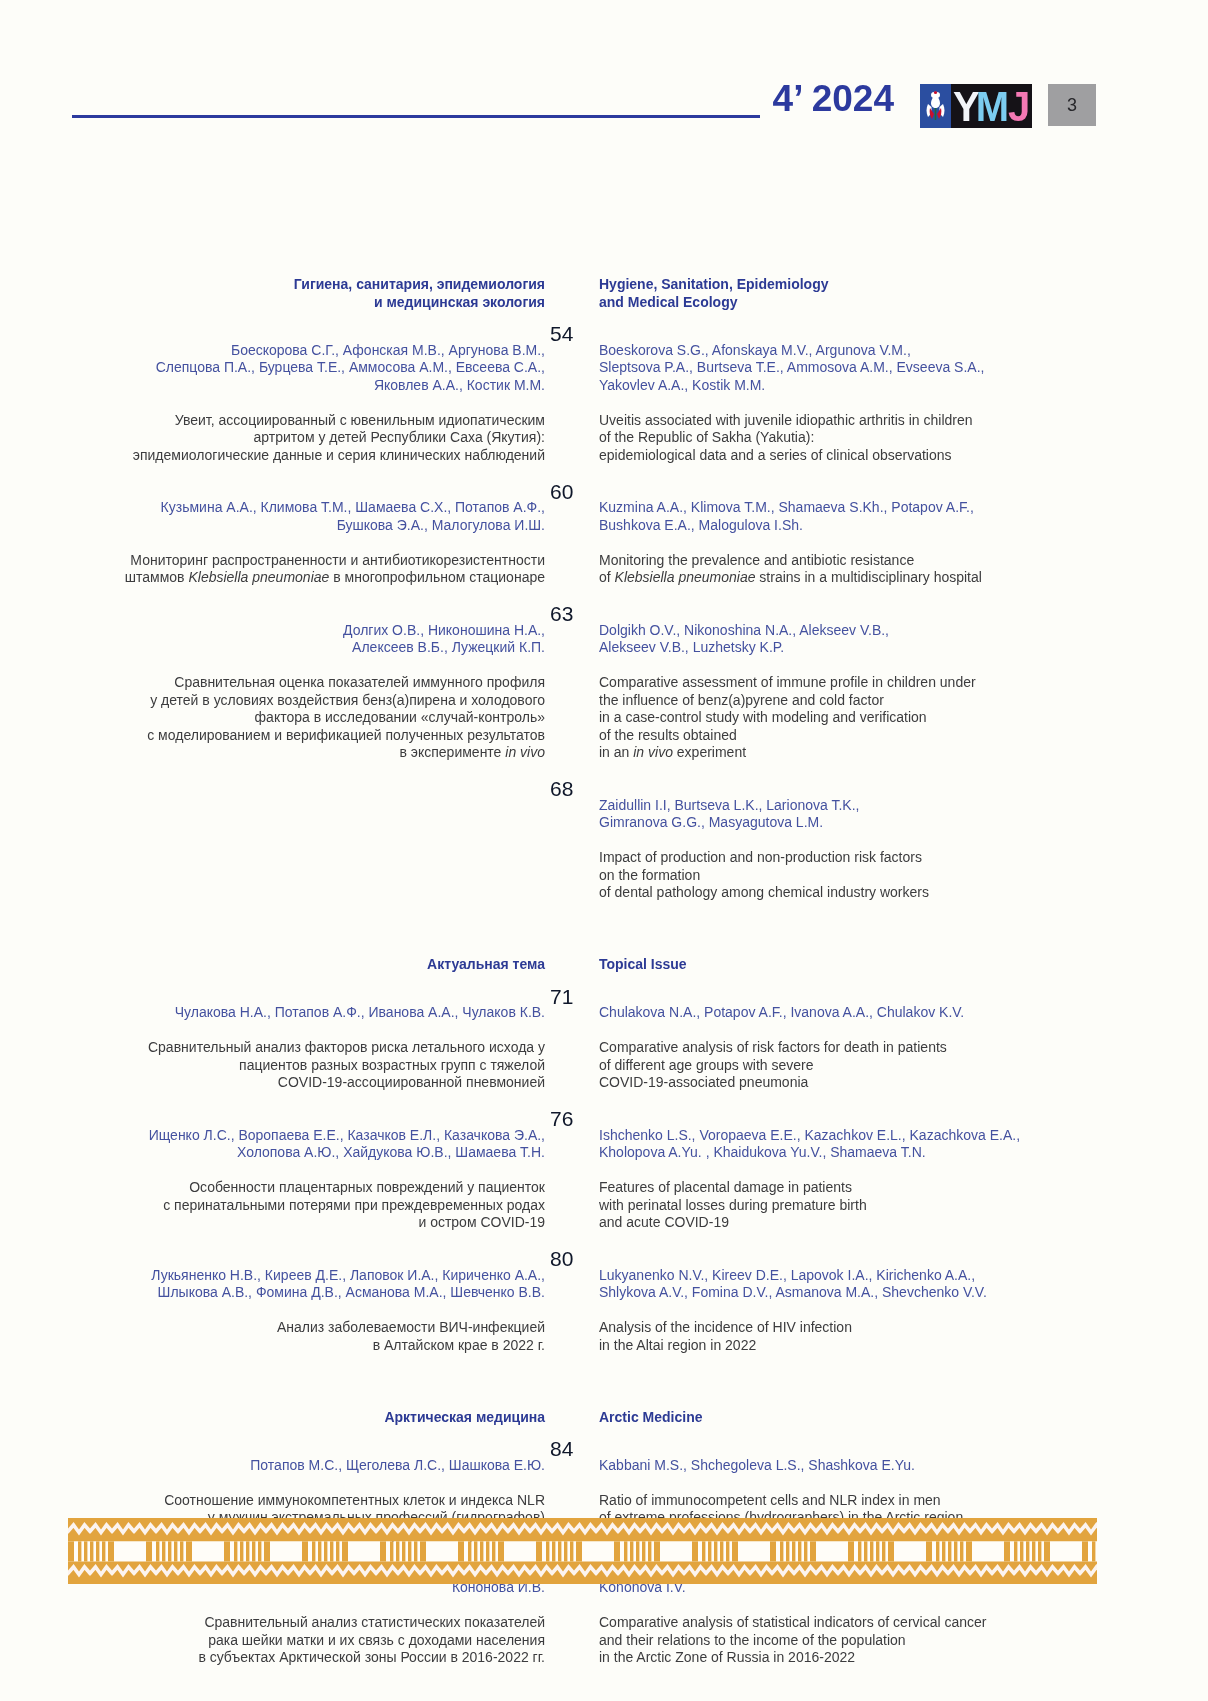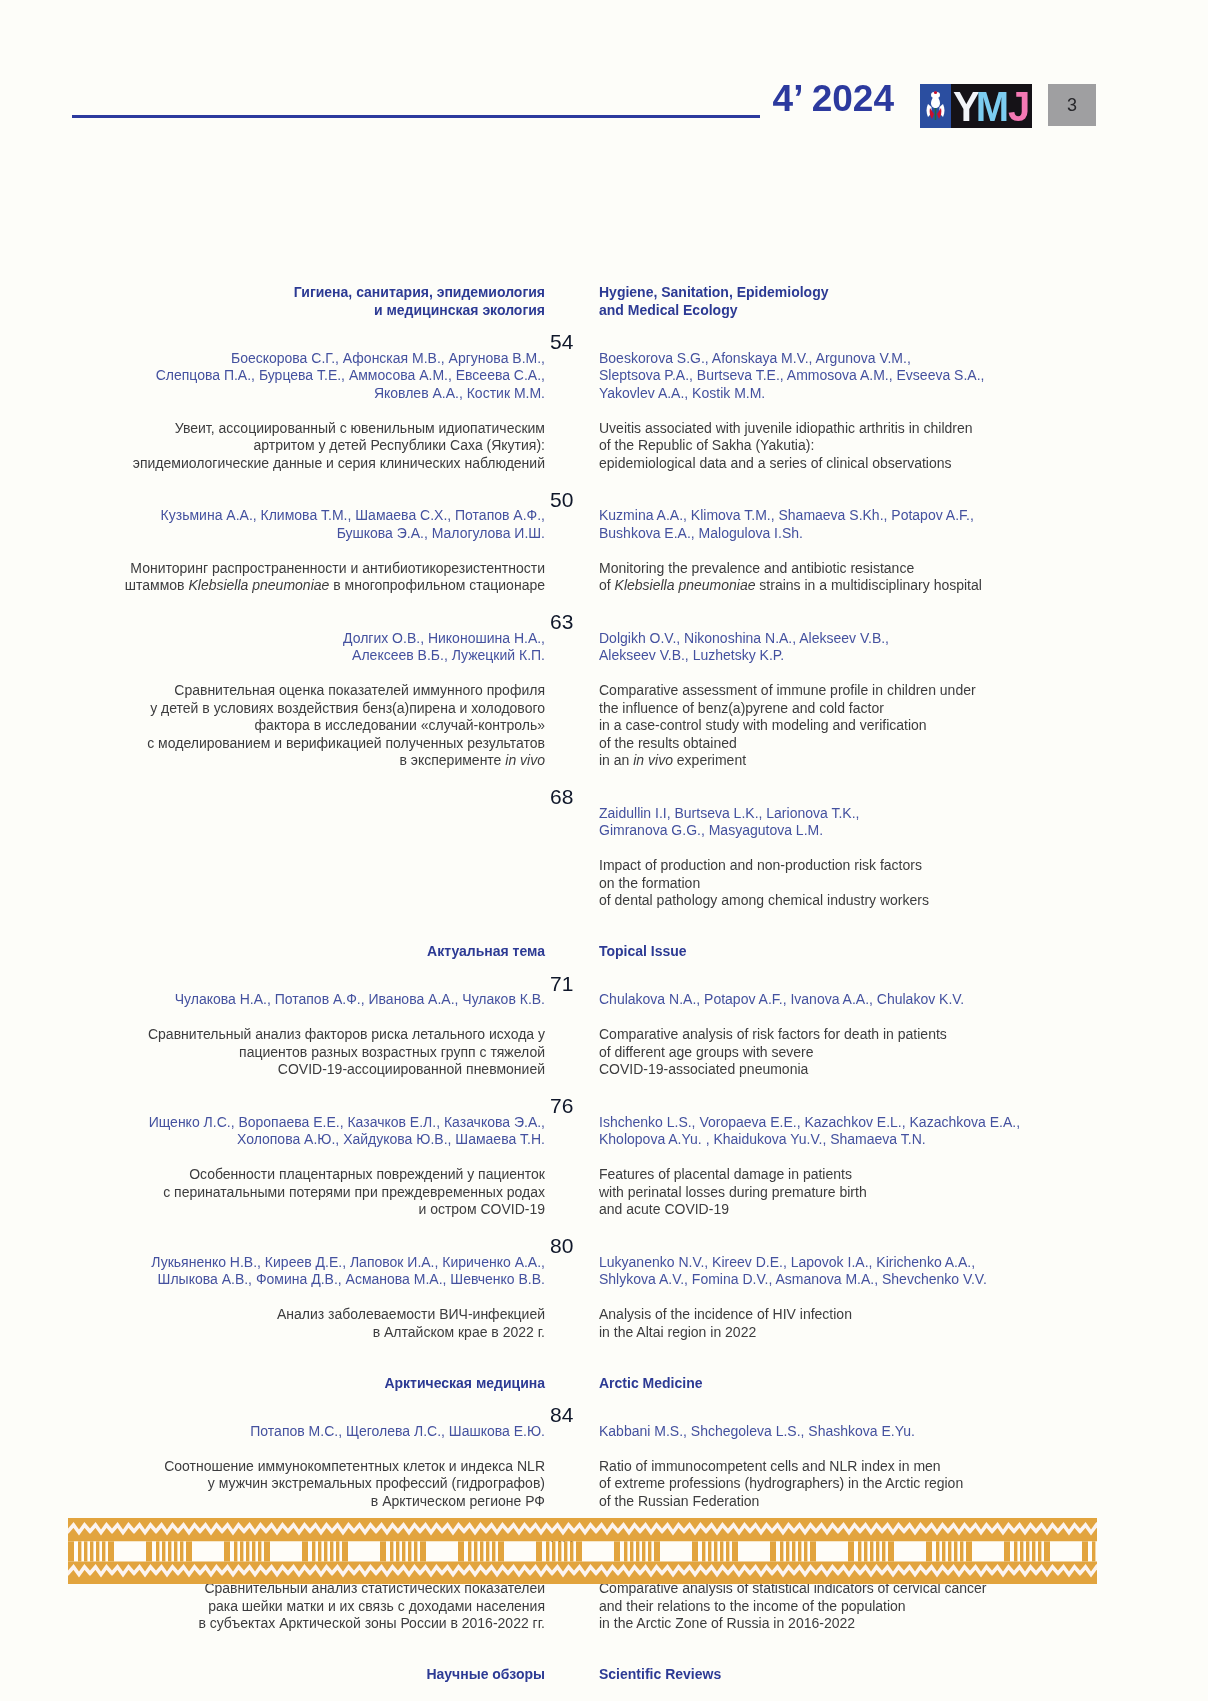--- a/index.html
+++ b/index.html
@@ -50,22 +50,22 @@
     position:absolute;left:63px;top:276px;width:1045px;
     font-size:14px;line-height:17.5px;
   }
   .row{display:grid;grid-template-columns:482px 52px 1fr;}
   .ru{text-align:right;white-space:pre-line;}
   .en{text-align:left;white-space:pre-line;padding-left:2px;}
   .pg{
     font-size:21px;line-height:19px;color:#0f172a;
     padding-left:5px;padding-top:0px;
   }
-  .heading{margin-top:16px;margin-bottom:13px;}
-  .heading:first-child{margin-top:8px;}
+  .heading{margin-top:37px;margin-bottom:13px;}
+  .heading:first-child{margin-top:0;}
   .h{font-weight:bold;color:#2c3a94;}
   .authors{color:#44519f;}
   .title{color:#3c3c3e;}
   .toc i{font-style:italic;}
   
   .ornament{
     position:absolute;left:68px;top:1518px;width:1029px;height:66px;
   }
 </style>
 </head>
@@ -127,21 +127,21 @@
     </div>
   </div>
 
   <div class="row">
     <div class="ru">
       <div class="authors">Кузьмина А.А., Климова Т.М., Шамаева С.Х., Потапов А.Ф.,
 Бушкова Э.А., Малогулова И.Ш.</div>
       <div class="title">Мониторинг распространенности и антибиотикорезистентности
 штаммов <i>Klebsiella pneumoniae</i> в многопрофильном стационаре</div>
     </div>
-    <div class="pg">50</div>
+    <div class="pg">60</div>
     <div class="en">
       <div class="authors">Kuzmina A.A., Klimova T.M., Shamaeva S.Kh., Potapov A.F.,
 Bushkova E.A., Malogulova I.Sh.</div>
       <div class="title">Monitoring the prevalence and antibiotic resistance
 of <i>Klebsiella pneumoniae</i> strains in a multidisciplinary hospital</div>
     </div>
   </div>
 
   <div class="row">
     <div class="ru">

